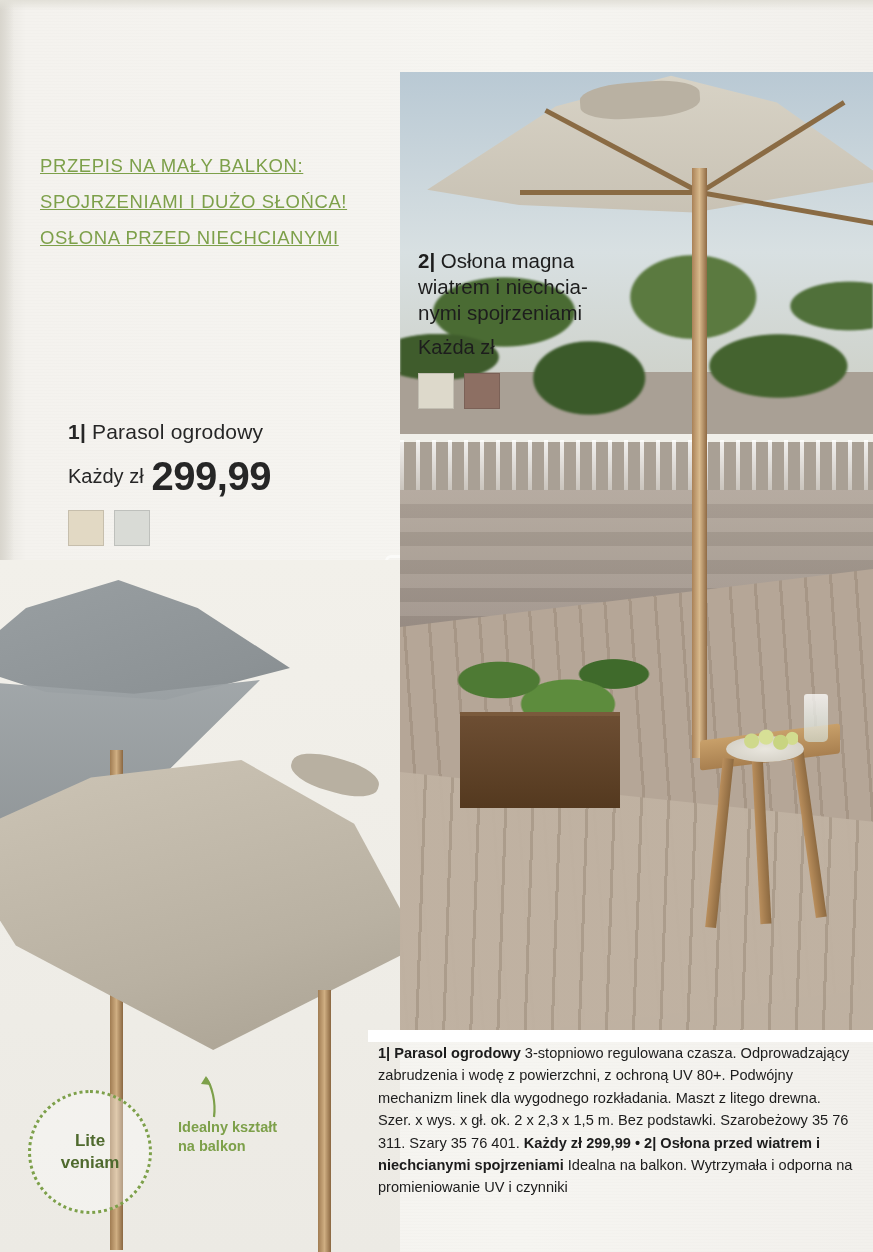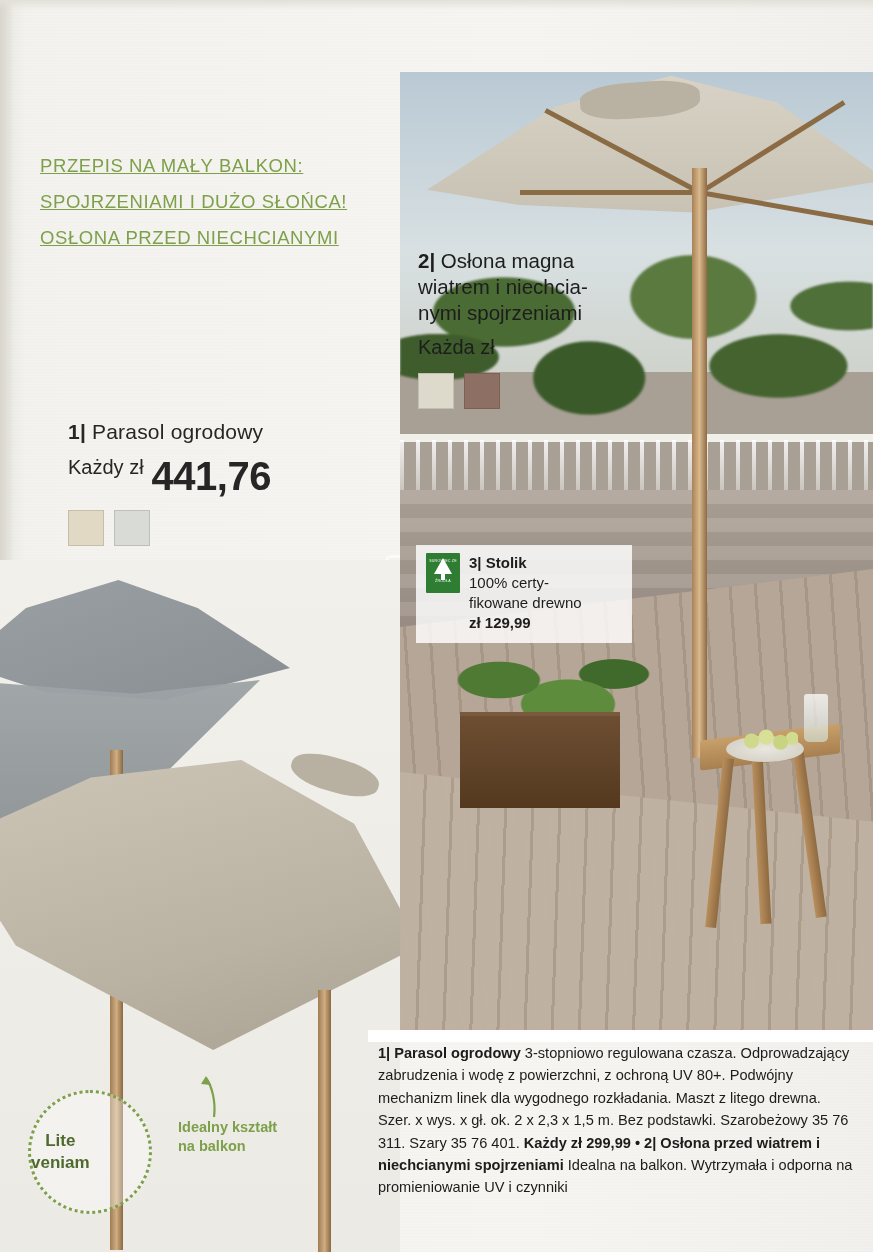--- a/index.html
+++ b/index.html
@@ -111,21 +111,21 @@
     width: 320px;
     color: #262626;
   }
   .p1 .title {
     font-size: 21px;
     letter-spacing: .2px;
   }
   .p1 .title b { font-weight: bold; }
   .priceline {
     display: flex;
-    align-items: flex-start;
+    align-items: center;
     margin-top: 12px;
   }
   .priceline .each {
     font-size: 20px;
     margin-right: 8px;
   }
   .priceline .amount {
     font-size: 40px;
     font-weight: bold;
     letter-spacing: -.5px;
@@ -387,20 +387,21 @@
     left: 28px; top: 1090px;
     width: 118px; height: 118px;
     border: 3px dotted #7da04a;
     border-radius: 50%;
     color: #4f6a2e;
     font-size: 17px;
     font-weight: bold;
     line-height: 22px;
     display: flex;
     align-items: center;
+    justify-content: center;
     text-align: center;
     background: rgba(255,255,255,.35);
   }
 
   
   .arrow-cap {
     position: absolute;
     left: 178px; top: 1118px;
     color: #7da04a;
     font-size: 14.5px;
@@ -499,21 +500,21 @@
     <div>OSŁONA PRZED NIECHCIANYMI</div>
   </div>
 
   <div class="p1">
     <div class="title">
       <b>1|</b>
       <span>Parasol ogrodowy</span>
     </div>
     <div class="priceline">
       <span class="each">Każdy zł</span>
-      <span class="amount">441,76</span>
+      <span class="amount">299,99</span>
     </div>
     <div class="swatches">
       <div class="sw" style="background:#e2d9c4"></div>
       <div class="sw" style="background:#d9dbd6"></div>
     </div>
   </div>
 
   <div class="p2">
     <div class="title">
       <b>2|</b>
@@ -523,38 +524,20 @@
     </div>
     <div class="priceline">
       <span class="each">Każda zł</span>
     </div>
     <div class="swatches">
       <div class="sw" style="background:#ddd9cb"></div>
       <div class="sw" style="background:#8d6f63"></div>
     </div>
   </div>
 
-  <div class="p3">
-    <div class="row">
-      <div class="fsc">
-        <div class="tree"></div>
-        <div class="trunk"></div>
-        <div class="cap">SUROWIEC ZE ŹRÓDŁA</div>
-      </div>
-      <div>
-        <div class="t3">
-          <span>3|</span>
-          <span>Stolik</span>
-        </div>
-        <div class="d3">100% certy-</div>
-        <div class="d3">fikowane drewno</div>
-        <div class="pr3">zł 129,99</div>
-      </div>
-    </div>
-  </div>
 
   <div class="stamp">
     <div>
       <span>Lite</span><br>
       <span>veniam</span>
     </div>
   </div>
 
   <svg class="arrow" viewBox="0 0 22 46">
     <path d="M14 45 C 16 30, 12 14, 6 6" stroke="#7da04a" stroke-width="2.2" fill="none"></path>

